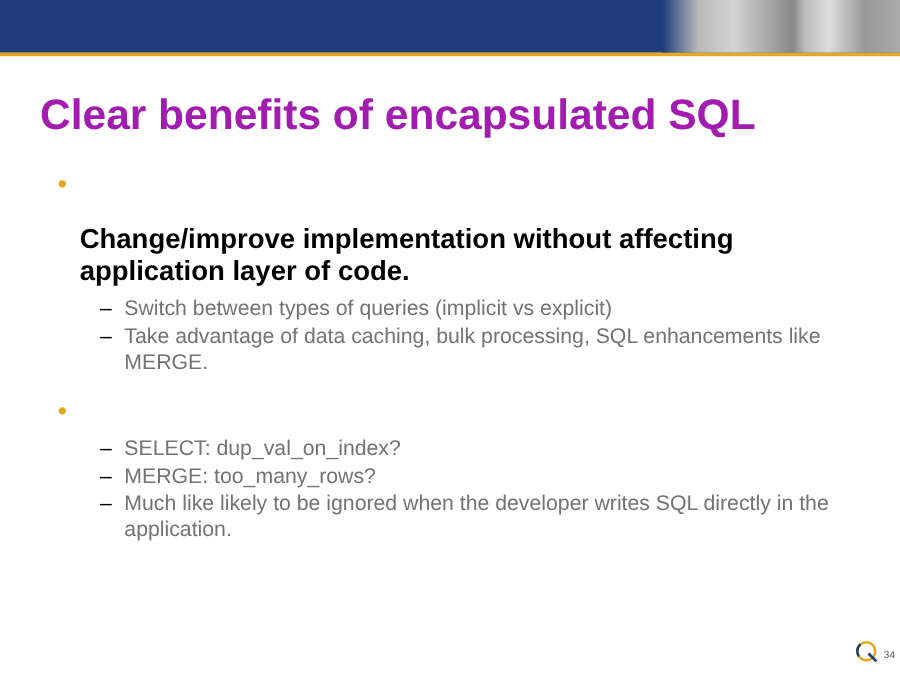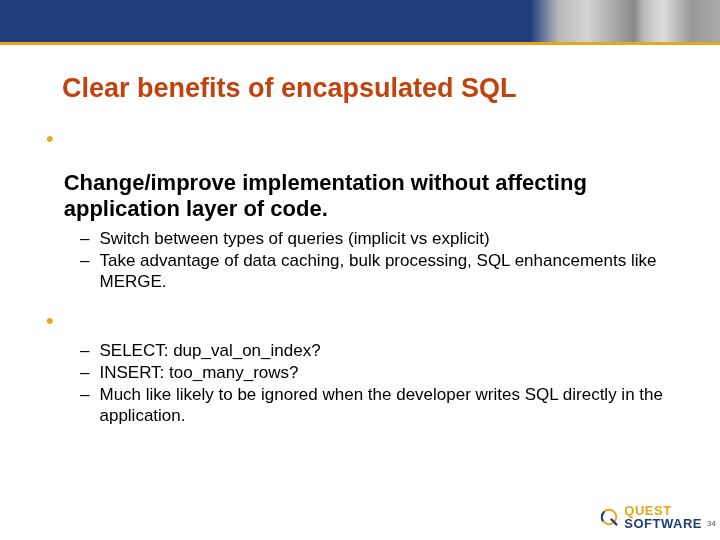--- a/index.html
+++ b/index.html
@@ -30,25 +30,24 @@
   }
   .header-divider {
     width: 100%;
     height: 3px;
     background: #e6a817;
   }
   .content {
     padding: 28px 32px 0 32px;
   }
   .title {
-    color: #c2410c;
-    font-size: 27px;
+    color: #a21caf;
+    font-size: 34px;
     font-weight: bold;
     margin-bottom: 22px;
-    margin-left: 30px;
   }
   .bullet-main {
     margin-left: 14px;
     margin-bottom: 6px;
     display: flex;
     align-items: flex-start;
   }
   .bullet-main .dot {
     color: #e6a817;
     font-size: 22px;
@@ -71,21 +70,21 @@
     align-items: flex-start;
     margin-bottom: 1px;
   }
   .sub-point .dash {
     color: #000;
     font-size: 17px;
     line-height: 21px;
     margin-right: 10px;
   }
   .sub-point .text {
-    color: #000000;
+    color: #737373;
     font-size: 17px;
     line-height: 21px;
   }
   .footer {
     position: absolute;
     bottom: 10px;
     right: 18px;
     display: flex;
     align-items: center;
   }
@@ -141,35 +140,31 @@
   <div class="bullet-main">
     <span class="dot">•</span>
   </div>
   <div class="sub-points">
     <div class="sub-point">
       <span class="dash">–</span>
       <span class="text">SELECT: dup_val_on_index?</span>
     </div>
     <div class="sub-point">
       <span class="dash">–</span>
-      <span class="text">INSERT: too_many_rows?</span>
+      <span class="text">MERGE: too_many_rows?</span>
     </div>
     <div class="sub-point">
       <span class="dash">–</span>
       <span class="text">Much like likely to be ignored when the developer writes SQL directly in the application.</span>
     </div>
   </div>
 </div>
 
 <div class="footer">
   <div class="logo-mark">
     <svg viewBox="0 0 20 20">
       <circle cx="10" cy="10" r="8" fill="none" stroke="#e6a817" stroke-width="2.2"></circle>
       <circle cx="10" cy="10" r="8" fill="none" stroke="#1f3d7a" stroke-width="2.2" stroke-dasharray="12 40" stroke-dashoffset="-20"></circle>
       <line x1="12" y1="12" x2="19" y2="19" stroke="#1f3d7a" stroke-width="2.5"></line>
     </svg>
   </div>
-  <div class="logo-text">
-    <span class="logo-quest">QUEST</span>
-    <span class="logo-soft">SOFTWARE</span>
-  </div>
 </div>
 <div class="page-num">34</div>
 
 </body></html>

